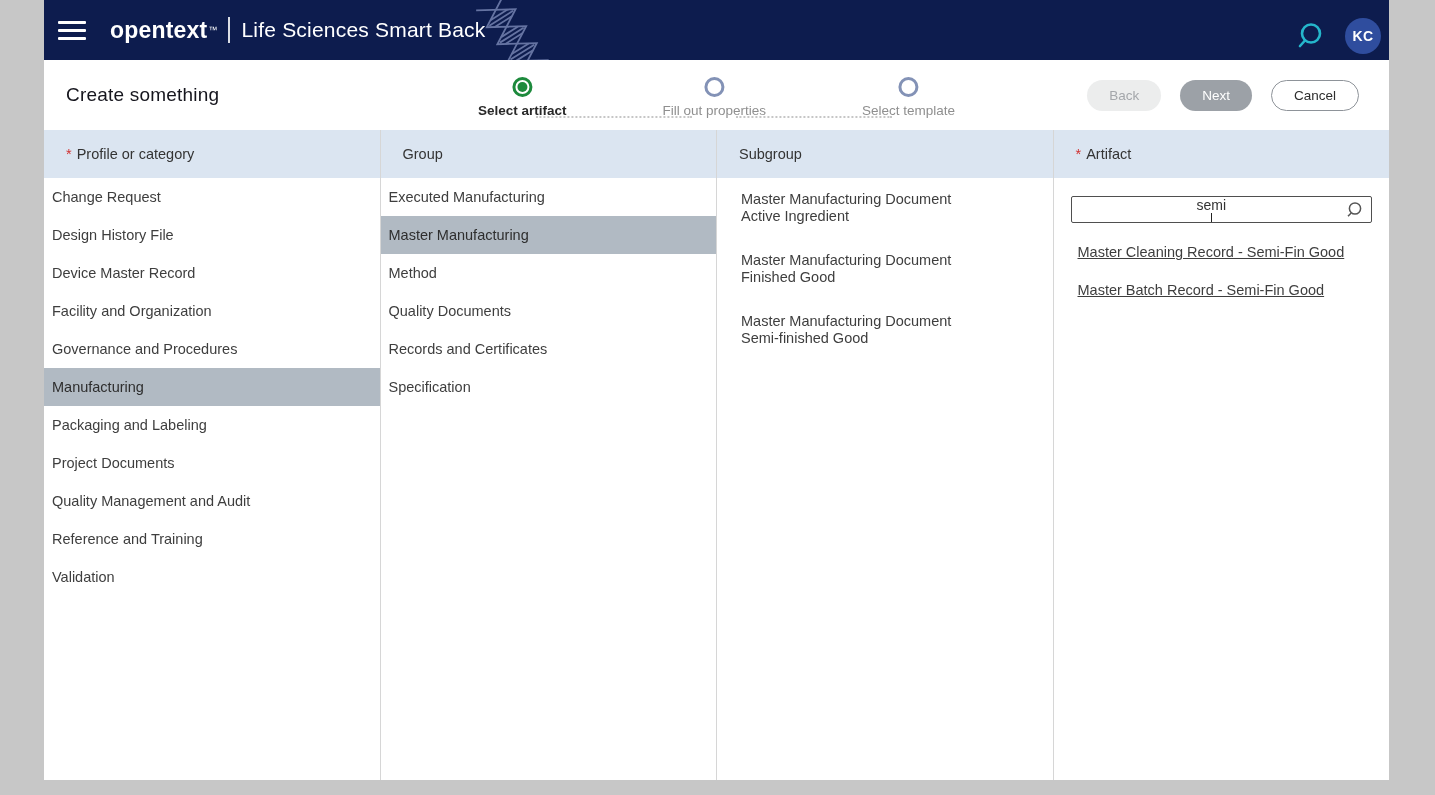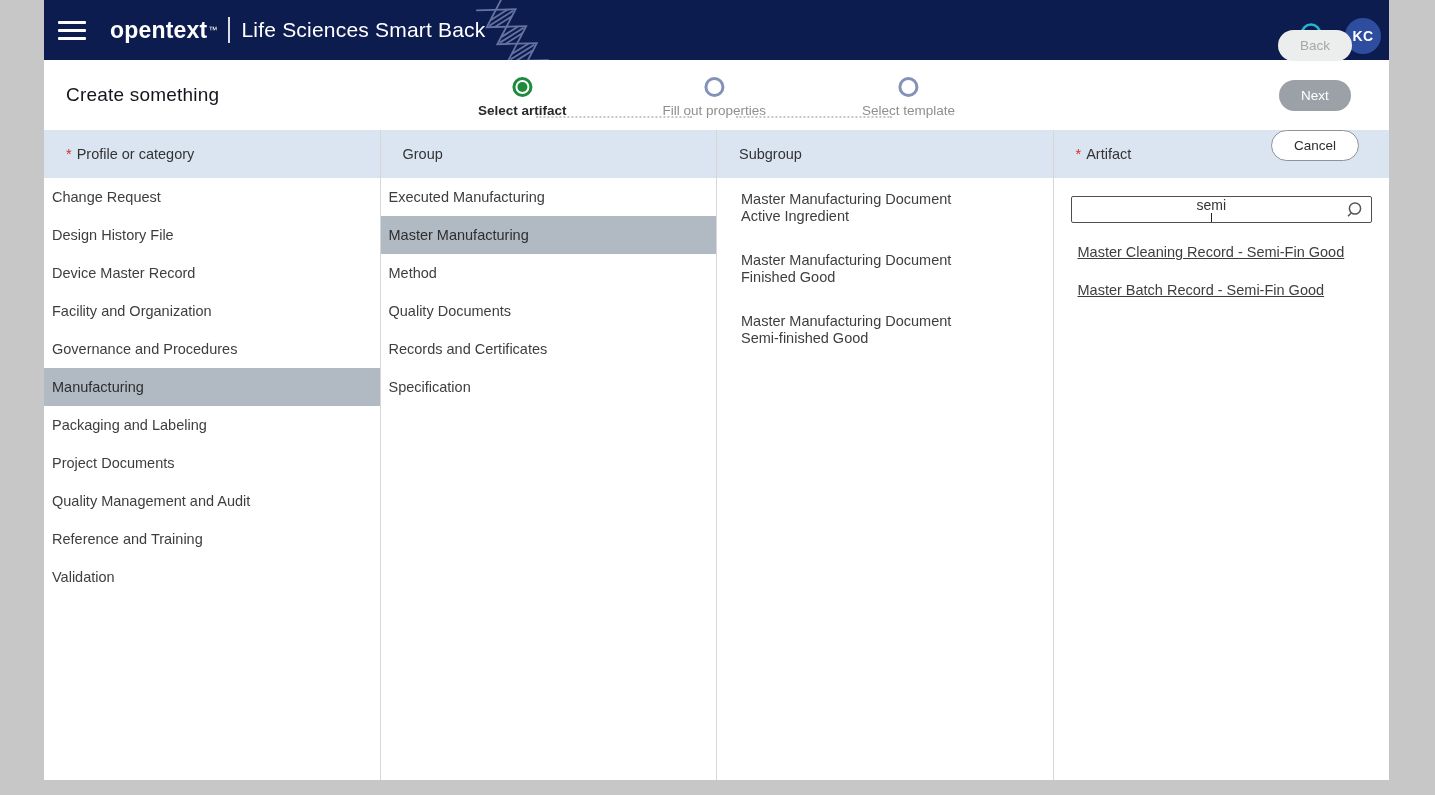--- a/index.html
+++ b/index.html
@@ -27,21 +27,21 @@
   .stepper { position:absolute; left:50%; transform:translateX(-50%); top:17px; display:flex; align-items:flex-end; }
   .step { display:flex; flex-direction:column; align-items:center; position:relative; z-index:1; }
   .dot { width:20px; height:20px; border-radius:50%; background:#fff; }
   .dot.inactive { border:3px solid #8392b6; }
   .dot.active { border:3px solid #1d8a3c; position:relative; }
   .dot.active::after { content:""; position:absolute; inset:2px; border-radius:50%; background:#1d8a3c; }
   .step-label { margin-top:6px; font-size:13.5px; white-space:nowrap; }
   .step.active .step-label { color:#292929; font-weight:700; }
   .step.upcoming .step-label { color:#8f8f8f; font-weight:400; }
   .connector { width:156px; margin:9px -30px 0; border-top:2px dotted #c6c6c6; z-index:0; }
-  .actions { margin-left:auto; margin-right:30px; display:flex; align-items:center; gap:19px;flex-direction:column; }
+  .actions { margin-left:auto; margin-right:30px; display:flex; align-items:center; gap:19px; }
   .btn { height:31px; padding:0 22px; border-radius:16px; font-size:13.5px; font-family:inherit; cursor:pointer; border:none; }
   .btn-back { background:#eceded; color:#a4a7ab; }
   .btn-next { background:#9ca1a7; color:#fff; }
   .btn-cancel { background:#fff; border:1px solid #8e9399; color:#2e2e2e; }
 
   
   .columns { flex:1; display:flex; background:#fff; overflow:hidden; }
   .col { flex:1; display:flex; flex-direction:column; overflow:hidden; }
   .col.sep { border-right:1px solid #d6d6d6; }
   .col-header { height:48px; flex:0 0 auto; background:#dbe5f1; display:flex; align-items:center; padding-left:22px; font-size:14.5px; color:#343434; font-weight:500; }

